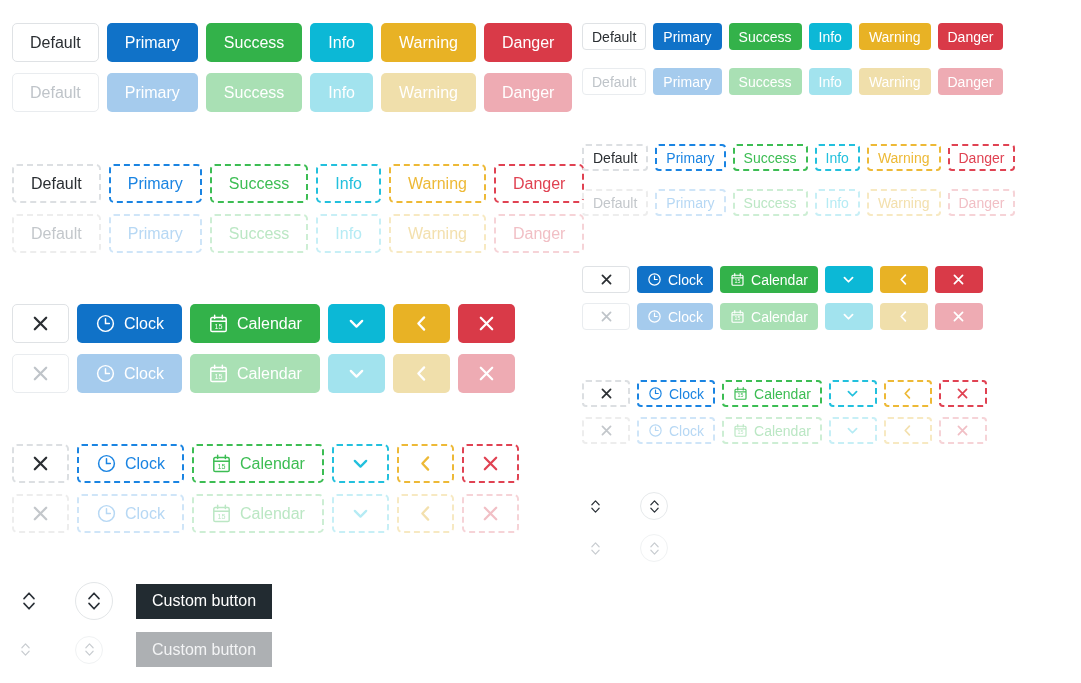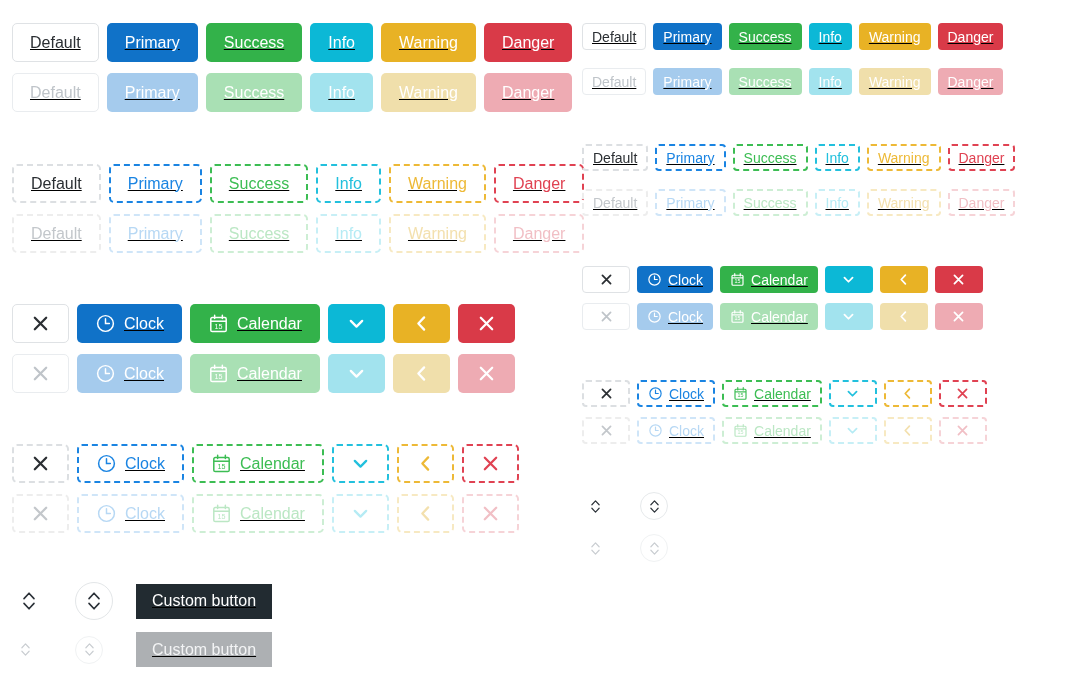--- a/index.html
+++ b/index.html
@@ -10,21 +10,21 @@
   body {
     width: 1081px;
     height: 683px;
     font-family: "Liberation Sans", sans-serif;
     overflow: hidden;
     position: relative;
   }
 
   .page { position: relative; width: 1081px; height: 683px; }
 
-  .col { position: absolute; top: 0; text-decoration: underline; }
+  .col { position: absolute; top: 0; }
   .col-left  { left: 12px;  width: 540px; }
   .col-right { left: 582px; width: 499px; }
   .row {
     display: flex;
     align-items: center;
     flex-wrap: nowrap;
   }
 
   
   .btn {

